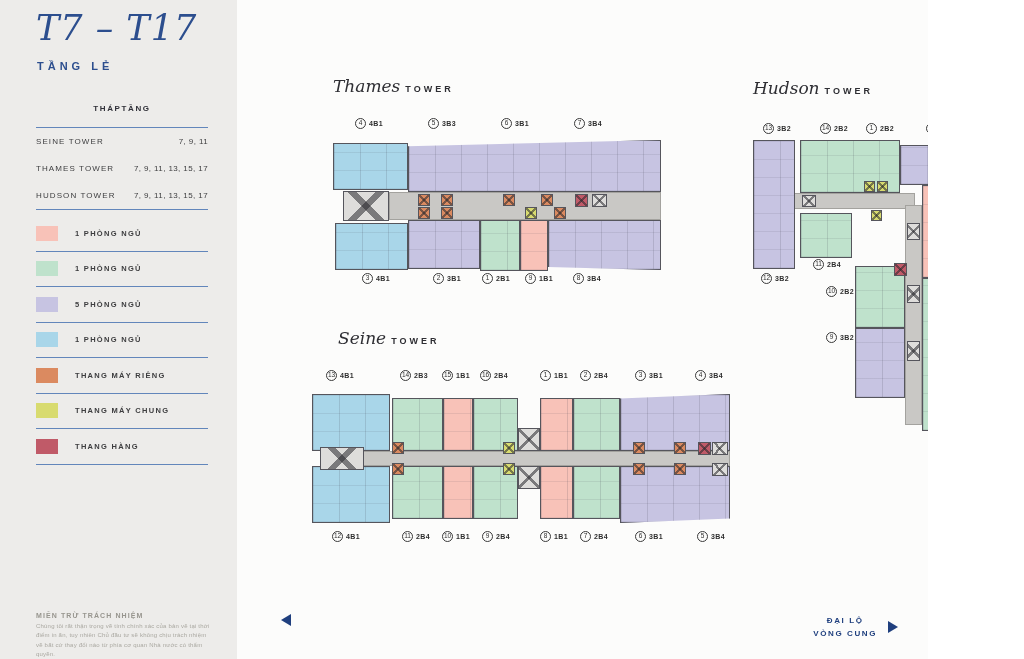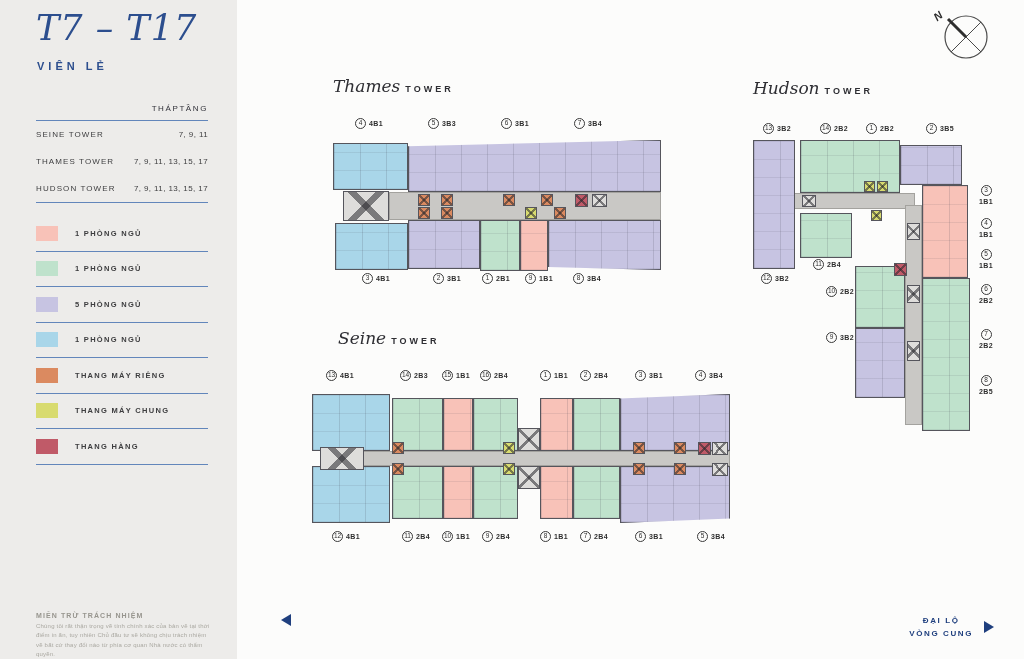--- a/index.html
+++ b/index.html
@@ -3,31 +3,31 @@
 <meta charset="utf-8">
 <style>
   :root{
     --navy:#274a86; --rule-blue:#6286bb; --text-dark:#3c3c40; --muted:#a19f99;
     --sidebar-bg:#edecea; --canvas-bg:#fcfcfb; --corridor:#c9c8c5; --outline:#55555c;
     --unit-1br:#f8c2b8; --unit-2br:#bfe2cc; --unit-3br:#c7c4e2; --unit-4br:#a9d6e9;
     --lift-private:#db8a60; --lift-shared:#d8db6f; --lift-service:#c05a68; --stair:#dedddb;
   }
   *{margin:0;padding:0;box-sizing:border-box}
   body{font-family:"Liberation Sans",sans-serif;background:#fff}
-  #page{position:relative;width:1024px;height:659px;background:var(--canvas-bg);overflow:hidden}
+  #page{position:relative;width:928px;height:659px;background:var(--canvas-bg);overflow:hidden}
 
   
   #sidebar{position:absolute;left:0;top:0;width:237px;height:659px;background:var(--sidebar-bg)}
   .main-title{position:absolute;left:36px;top:8px;font-family:"DejaVu Serif",serif;font-style:italic;
     font-size:35px;color:#2c4e8e;letter-spacing:1px}
   .sub-title{position:absolute;left:37px;top:60px;font-size:11px;font-weight:bold;letter-spacing:4px;color:#2c4e8e}
 
   #floor-table{position:absolute;left:36px;top:104px;width:172px;font-size:8px;color:var(--text-dark)}
-  .ft-head{display:flex;justify-content:flex-end;font-weight:normal;letter-spacing:1.6px;color:#303038;
-    padding-bottom:7px;border-bottom:1px solid var(--rule-blue)}
+  .ft-head{display:flex;justify-content:center;font-weight:bold;letter-spacing:1.6px;color:#303038;
+    padding-bottom:14px;border-bottom:1px solid var(--rule-blue)}
   .ft-row{display:flex;justify-content:space-between;letter-spacing:1.1px;padding:9px 0;color:#3d3d3f}
   .ft-row .fl{letter-spacing:.4px}
   .ft-bottom{border-top:1px solid var(--rule-blue)}
 
   #legend{position:absolute;left:36px;top:216px;width:172px}
   .leg-item{height:35.5px;display:flex;align-items:center;border-bottom:1px solid var(--rule-blue)}
   .sw{width:22px;height:15px;margin-right:17px;flex:none}
   .leg-label{font-size:7.5px;letter-spacing:1.3px;color:#3d3d3f;font-weight:600}
 
   #disclaimer{position:absolute;left:36px;top:612px;width:178px}
@@ -108,21 +108,21 @@
   #street-right{right:30px;top:614px}
   #street-right .street-text{text-align:center}
 </style>
 </head>
 <body>
 
 <div id="page">
 
   <div id="sidebar">
     <div class="main-title">T7 – T17</div>
-    <div class="sub-title">VIÊN LẺ</div>
+    <div class="sub-title">TẦNG LẺ</div>
 
     <div id="floor-table">
       <div class="ft-head">
         <span>THÁP</span>
         <span>TẦNG</span>
       </div>
       <div class="rep">
         
       
           <div class="ft-row">

